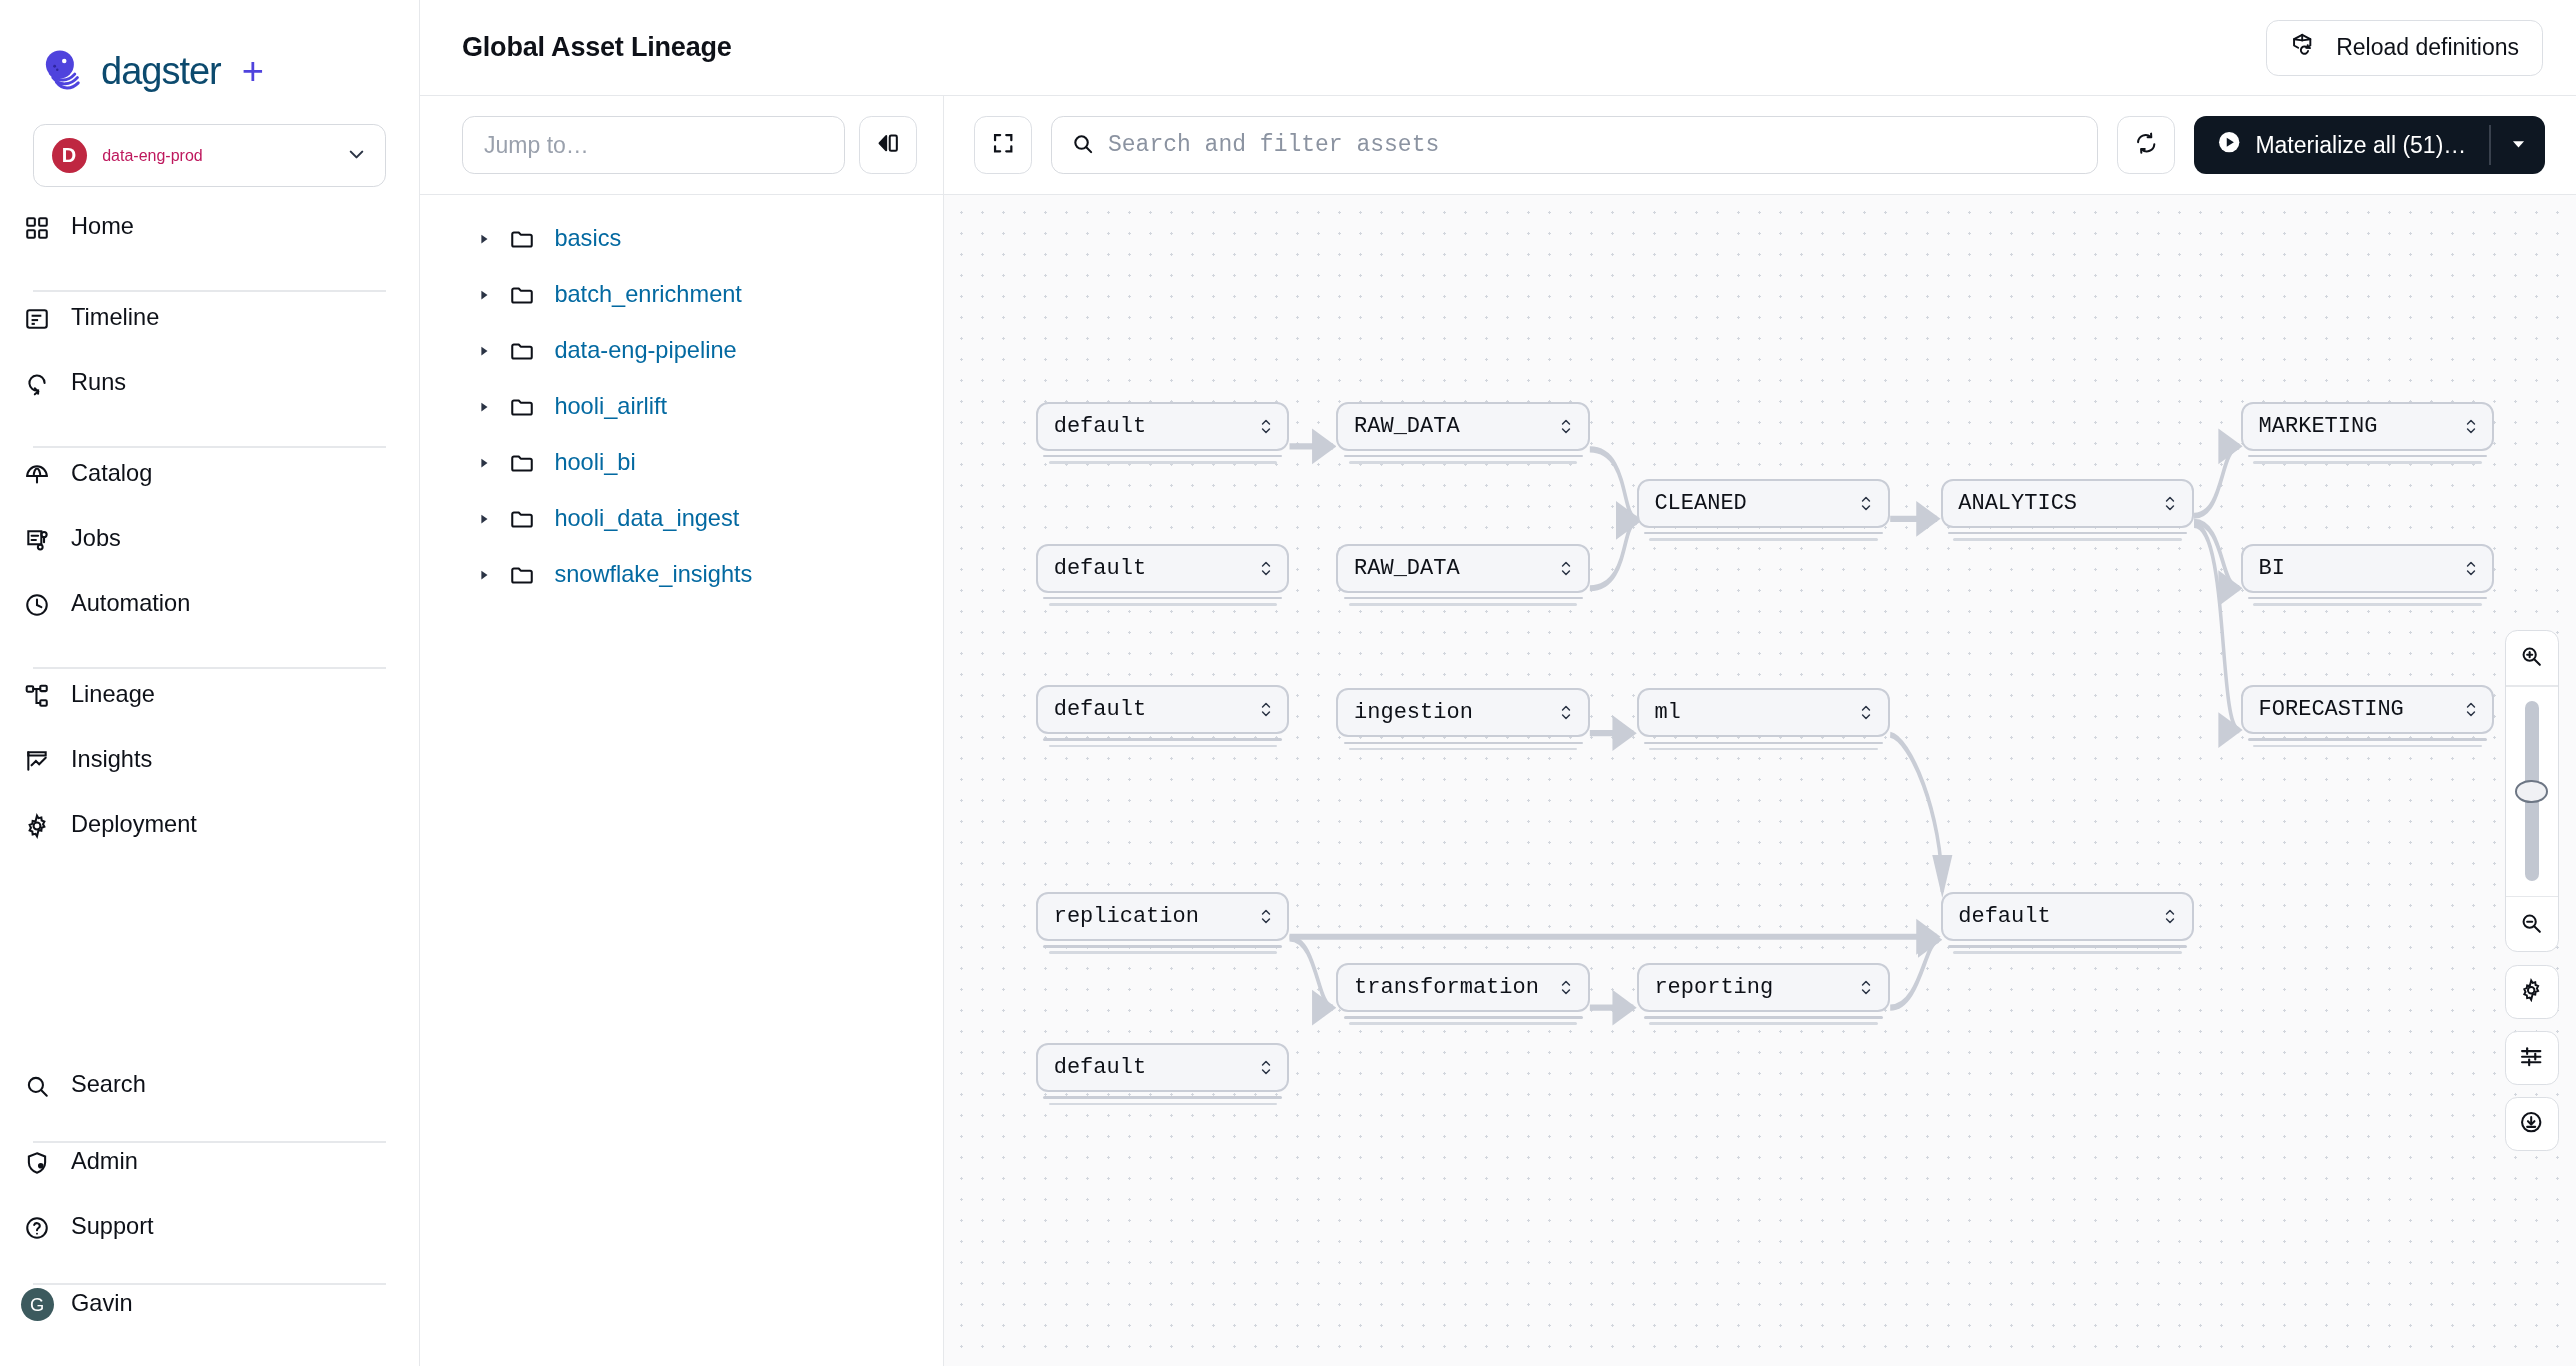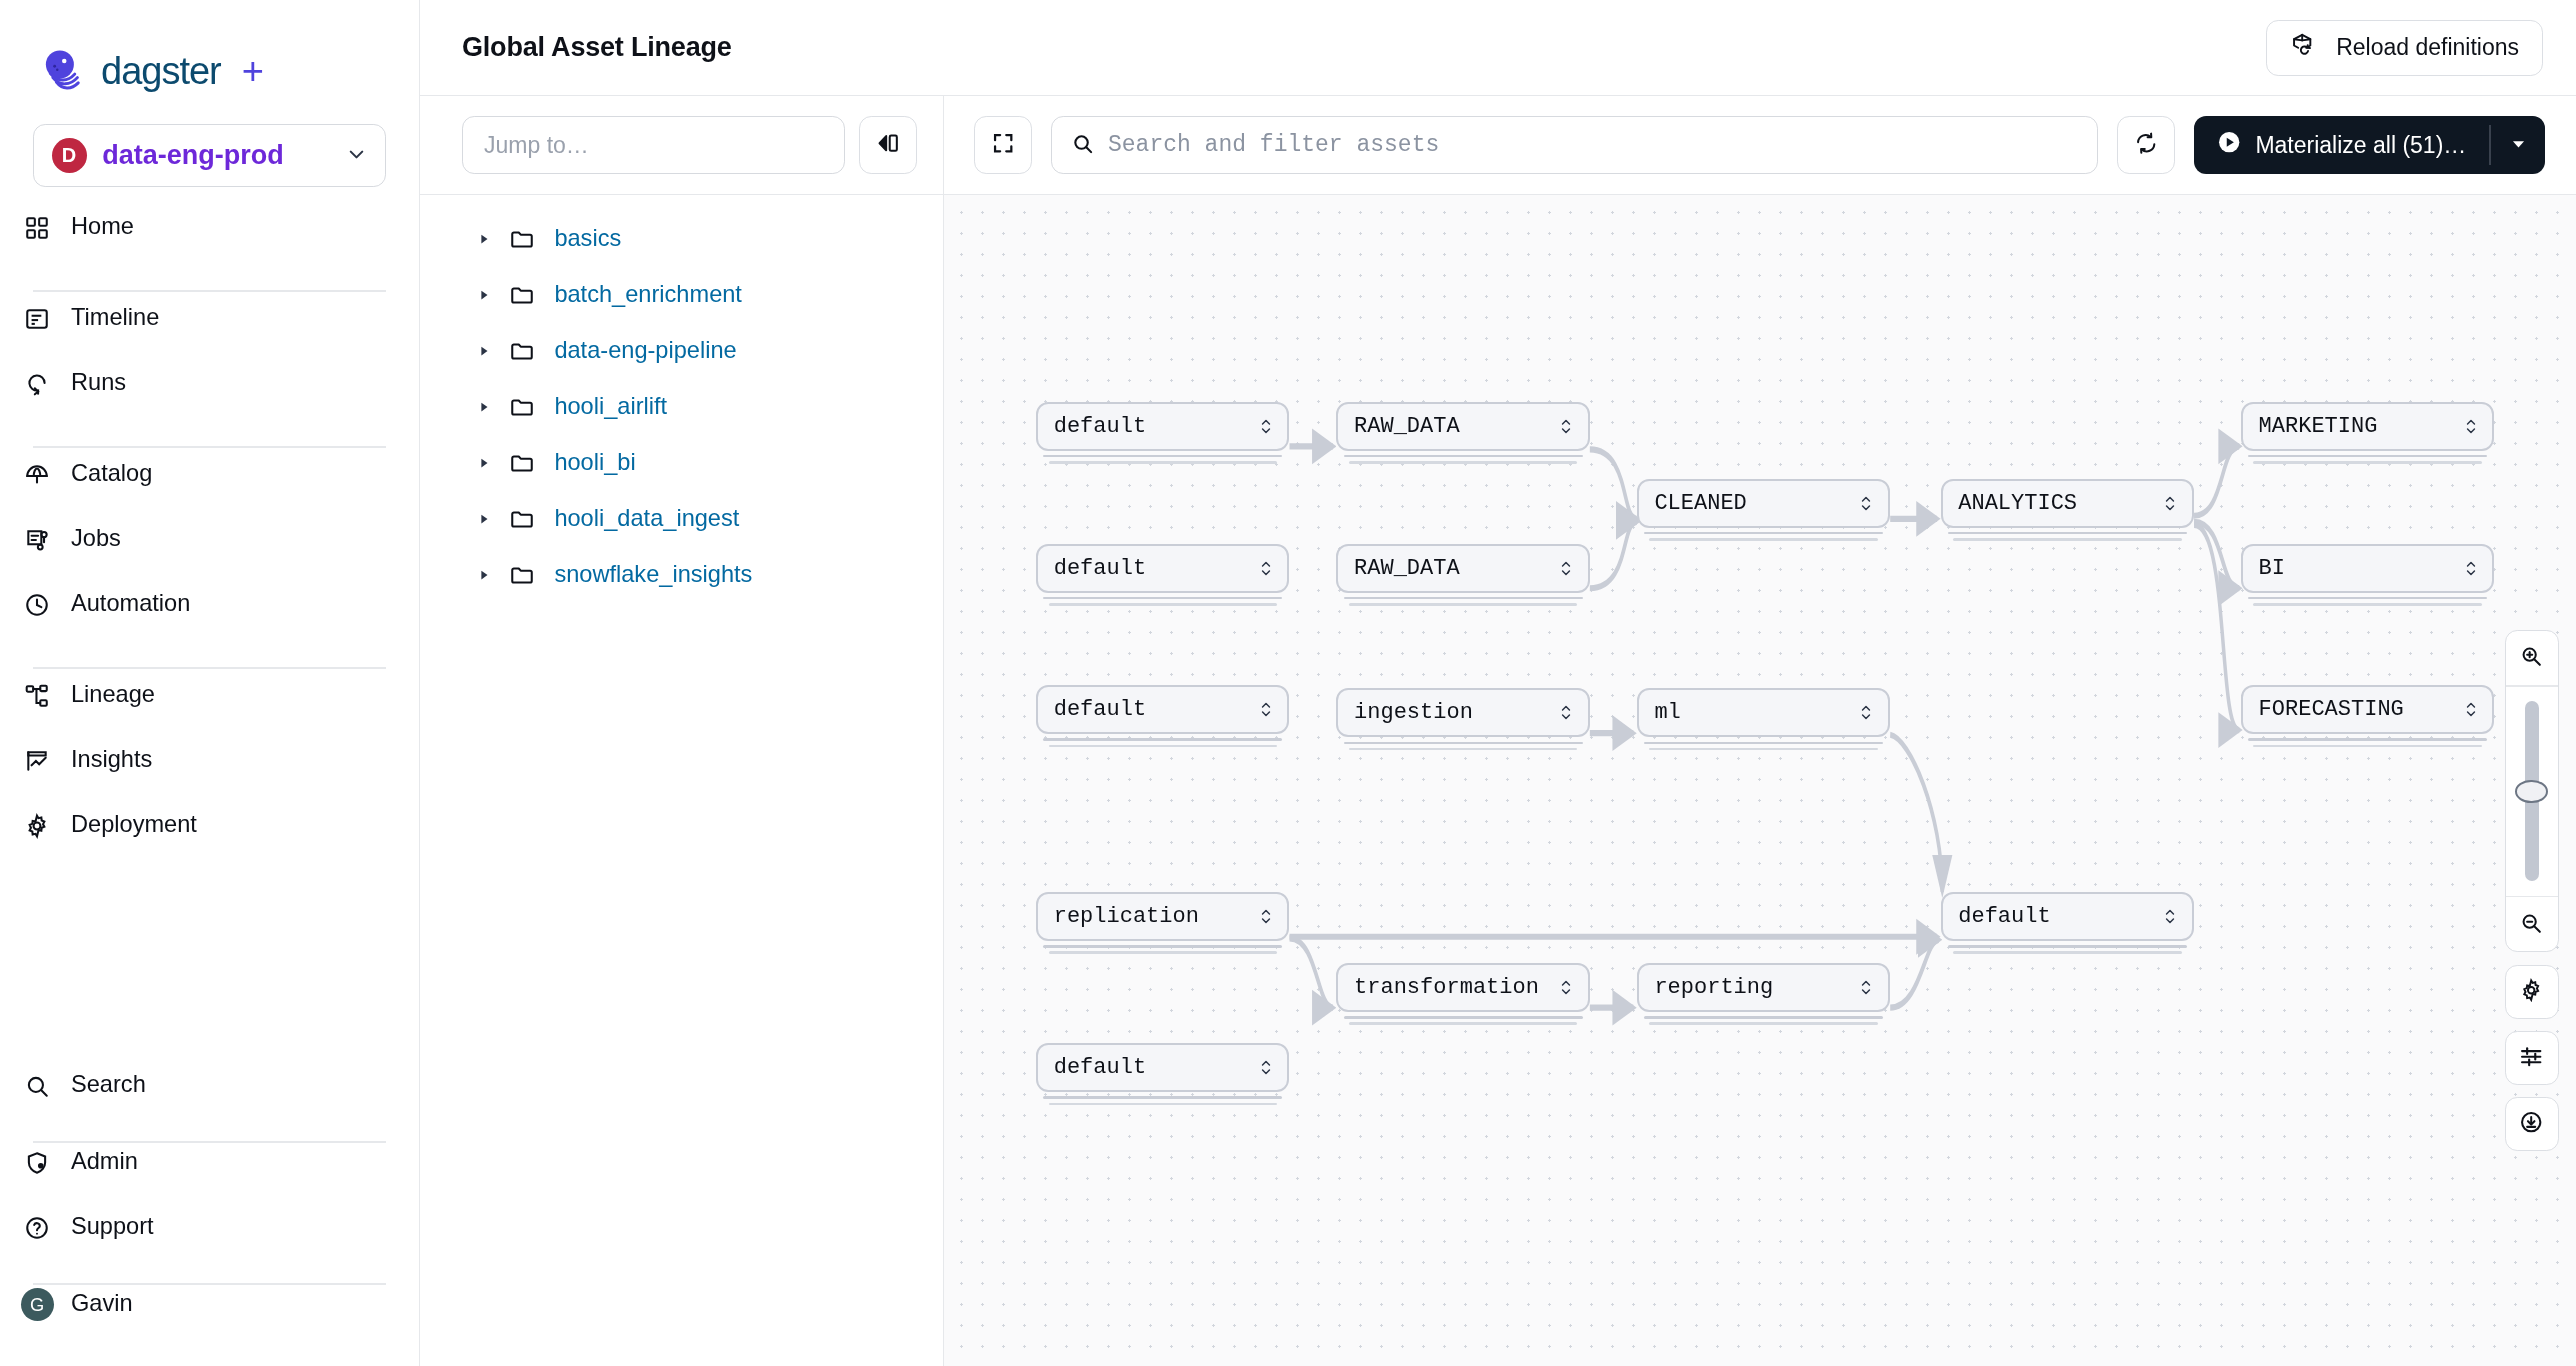--- a/index.html
+++ b/index.html
@@ -28,21 +28,21 @@
     margin: 19px 33px 0 33px; height: 63px;
     border: 1.7px solid #d7dadf; border-radius: 12.2px;
     display: flex; align-items: center; gap: 15.7px; padding: 0 17.5px;
     background: #fff;
   }
   .dep-avatar {
     width: 35px; height: 35px; border-radius: 50%;
     background: #bf2741; color: #fff; font-size: 20px; font-weight: 600;
     display: flex; align-items: center; justify-content: center; flex: 0 0 35px;
   }
-  .dep-name { font-size: 27px; color: #6d28d9; flex: 1; font-weight: bold; }
+  .dep-name { font-size: 16px; color: #be185d; flex: 1; }
   .chev { color: #2b3445; }
 
   .nav { margin-top: 19px; }
   .nav-group { padding: 7px 0; }
   .nav-sep { height: 1.7px; background: #e6e8eb; margin: 5.2px 33px; }
   .nav-item {
     display: flex; align-items: flex-start; gap: 19px;
     height: 65px; padding: 0 22px; cursor: pointer;
   }
   .nav-item .ic { width: 30px; height: 30px; flex: 0 0 30px; display:flex; align-items:center; justify-content:center; }

